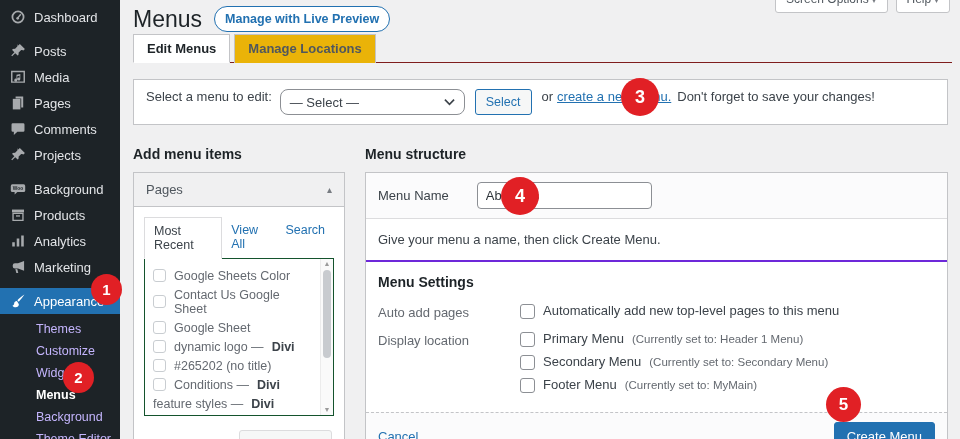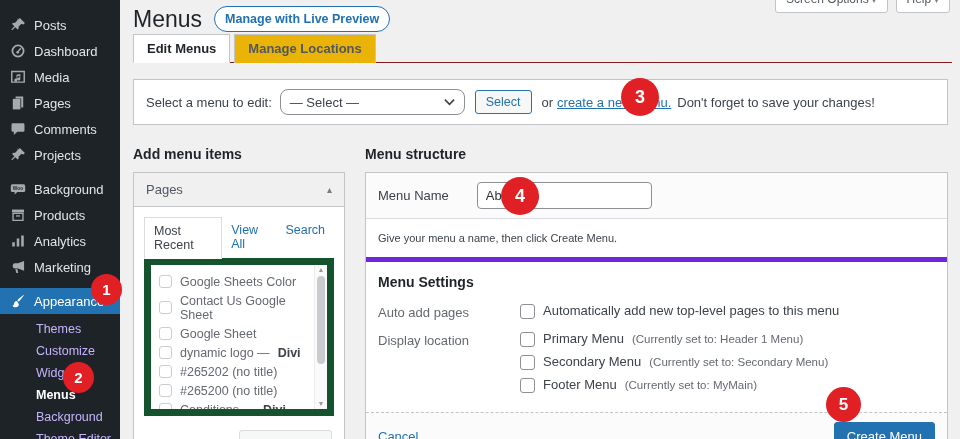--- a/index.html
+++ b/index.html
@@ -49,21 +49,21 @@
 
   .nav-tabs { display:flex; margin:2px 8px 0 13px; border-bottom:1px solid #7f1d1d; padding-right:24px; }
   .nav-tab {
     border:1px solid #c3c4c7; border-bottom:none; background:#eab308; color:#50575e;
     font-size:13px; font-weight:600; padding:6px 13px; margin:0 4px -1px 0; cursor:pointer;
   }
   .nav-tab.active { background:#fff; color:#1d2327; border-bottom:1px solid #fff; }
 
   .select-bar {
     margin:16px 12px 0 13px; background:#fff; border:1px solid #c3c4c7;
-    padding:9px 12px; display:flex; align-items:center; font-size:13px; color:#3c434a;
+    padding:9px 12px; display:flex; font-size:13px; color:#3c434a;
   }
   .fake-select {
     display:flex; align-items:center; justify-content:space-between;
     border:1px solid #8c8f94; border-radius:8px; background:#fff;
     padding:4px 9px; margin-left:8px; width:185px; height:26px; cursor:pointer;
   }
   .fake-select .chev svg { width:11px; height:8px; display:block; }
   .select-btn {
     margin-left:10px; border:1px solid #2271b1; color:#2271b1; background:#f6f7f7;
     border-radius:3px; padding:4px 10px; font-size:12.5px; cursor:pointer;
@@ -89,21 +89,21 @@
   .collapse-icon::after { content:"▴"; }
   .postbox-body { padding:10px 10px 14px; }
   .tabs-small { display:flex; font-size:12.5px; position:relative; z-index:2; }
   .tab-small { padding:6px 9px; cursor:pointer; }
   .tab-small.active {
     background:#fff; border:1px solid #dcdcde; border-bottom:1px solid #fff;
     margin-bottom:-1px; color:#3c434a;
   }
   .tab-small.link { color:#2271b1; }
   .page-list {
-    border:7px solid #14532d; height:158px; overflow:hidden; position:relative;
+    border:1px solid #14532d; height:158px; overflow:hidden; position:relative;
     padding:7px 18px 7px 8px; font-size:12.5px; color:#646970;
   }
   .page-item { display:flex; align-items:center; gap:8px; padding:2.5px 0; line-height:14px; }
   .cb-sm { width:13px; height:13px; border:1px solid #c9cdd1; border-radius:3px; background:#fff; flex:none; cursor:pointer; }
   .page-item .bold { font-weight:700; color:#3c434a; }
   .vscroll { position:absolute; right:0; top:0; bottom:0; width:13px; background:#fafafa; border-left:1px solid #ececec; }
   .vscroll .arr { color:#9b9b9b; font-size:7px; text-align:center; line-height:10px; height:10px; cursor:pointer; }
   .vscroll .arr-up::after { content:"▲"; }
   .vscroll .arr-dn::after { content:"▼"; }
   .vscroll .arr-dn { position:absolute; bottom:0; left:0; right:0; }
@@ -115,21 +115,21 @@
   
   .menu-box { background:#fff; border:1px solid #c3c4c7; }
   .name-row {
     display:flex; align-items:center; gap:28px; padding:9px 12px;
     background:#fbfbfc; border-bottom:1px solid #dcdcde; font-size:13px; color:#3c434a;
   }
   .name-input {
     border:1px solid #8c8f94; border-radius:4px; padding:5px 8px; width:175px;
     font-size:13px; color:#2c3338; font-family:"Liberation Sans", sans-serif; background:#fff;
   }
-  .hint-row { padding:13px 12px; font-size:11px; color:#3c434a; border-bottom:5px solid #6d28d9; }
+  .hint-row { padding:13px 12px; font-size:13px; color:#3c434a; border-bottom:2px solid #6d28d9; }
   .settings { padding:12px 12px 8px; }
   .settings-heading { font-size:14px; font-weight:700; color:#1d2327; margin-bottom:13px; }
   .setting-row { display:flex; margin-bottom:11px; font-size:13px; }
   .setting-label { width:142px; flex:none; color:#646970; padding-top:2px; }
   .setting-options { display:flex; flex-direction:column; gap:7px; color:#3c434a; }
   .opt { display:flex; align-items:center; gap:8px; line-height:16px; }
   .cb { width:15px; height:15px; border:1px solid #8c8f94; border-radius:3px; background:#fff; flex:none; cursor:pointer; }
   .note { font-size:11.5px; color:#646970; }
   .box-footer {
     border-top:1px dashed #c3c4c7; background:#fbfbfc;
@@ -152,37 +152,37 @@
   #badge2 { left:63px;  top:362px; }
   #badge3 { left:621px; top:78px;  }
   #badge4 { left:501px; top:177px; }
   #badge5 { left:826px; top:387px; width:35px; height:35px; font-size:17px; }
 </style>
 </head>
 <body>
 
 <div id="sidebar">
   <div id="sb-items">
-      <div class="sb-item gap">
-    <span class="sb-icon">
-          <svg viewBox="0 0 20 20">
-            <path d="M10.44 3.02l1.82-1.82 6.36 6.35-1.83 1.82c-1.05-.97-2.27-.9-3.12-.32l-3.02 3.02c.46 1.17.08 2.53-.8 3.41l-.26.26-3.07-3.06-3.85 3.85-1.05-1.05 3.85-3.85-3.06-3.07.25-.25c.89-.89 2.25-1.27 3.42-.81l3.02-3.02c.58-.85.65-2.07-.32-3.12z"></path>
-          </svg>
-        </span>
-    <span class="sb-label">Posts</span>
-  </div>
       <div class="sb-item">
     <span class="sb-icon">
           <svg viewBox="0 0 20 20">
             <circle cx="10" cy="10" r="7" fill="none" stroke="currentColor" stroke-width="2.2"></circle>
             <path d="M9.3 11.6l4.2-5.1" stroke="currentColor" stroke-width="1.8" fill="none"></path>
             <circle cx="9.6" cy="11.6" r="1.7"></circle>
           </svg>
         </span>
     <span class="sb-label">Dashboard</span>
+  </div>
+      <div class="sb-item gap">
+    <span class="sb-icon">
+          <svg viewBox="0 0 20 20">
+            <path d="M10.44 3.02l1.82-1.82 6.36 6.35-1.83 1.82c-1.05-.97-2.27-.9-3.12-.32l-3.02 3.02c.46 1.17.08 2.53-.8 3.41l-.26.26-3.07-3.06-3.85 3.85-1.05-1.05 3.85-3.85-3.06-3.07.25-.25c.89-.89 2.25-1.27 3.42-.81l3.02-3.02c.58-.85.65-2.07-.32-3.12z"></path>
+          </svg>
+        </span>
+    <span class="sb-label">Posts</span>
   </div>
       <div class="sb-item">
     <span class="sb-icon">
           <svg viewBox="0 0 20 20">
             <path d="M2.2 3.2h15.6v13.2H2.2z" fill="none" stroke="currentColor" stroke-width="1.8"></path>
             <path d="M12.9 6.2L8.1 7.3v5a1.9 1.9 0 101 1.7V9.2l2.8-.7v2.4a1.9 1.9 0 101 1.7z"></path>
           </svg>
         </span>
     <span class="sb-label">Media</span>
   </div>
@@ -333,25 +333,20 @@
                   <span class="bold"></span>
   </div>
                 <div class="page-item">
     <span class="cb-sm"></span>
     <span class="pl">dynamic logo — </span>
                   <span class="bold">Divi</span>
   </div>
                 <div class="page-item">
     <span class="cb-sm"></span>
     <span class="pl">#265202 (no title)</span>
-                  <span class="bold"></span>
-  </div>
-                <div class="page-item">
-    <span class="cb-sm"></span>
-    <span class="pl">#265200 (no title)</span>
                   <span class="bold"></span>
   </div>
                 <div class="page-item">
     <span class="cb-sm"></span>
     <span class="pl">Conditions — </span>
                   <span class="bold">Divi</span>
   </div>
                 <div class="page-item">
 
     <span class="pl">feature styles — </span>

